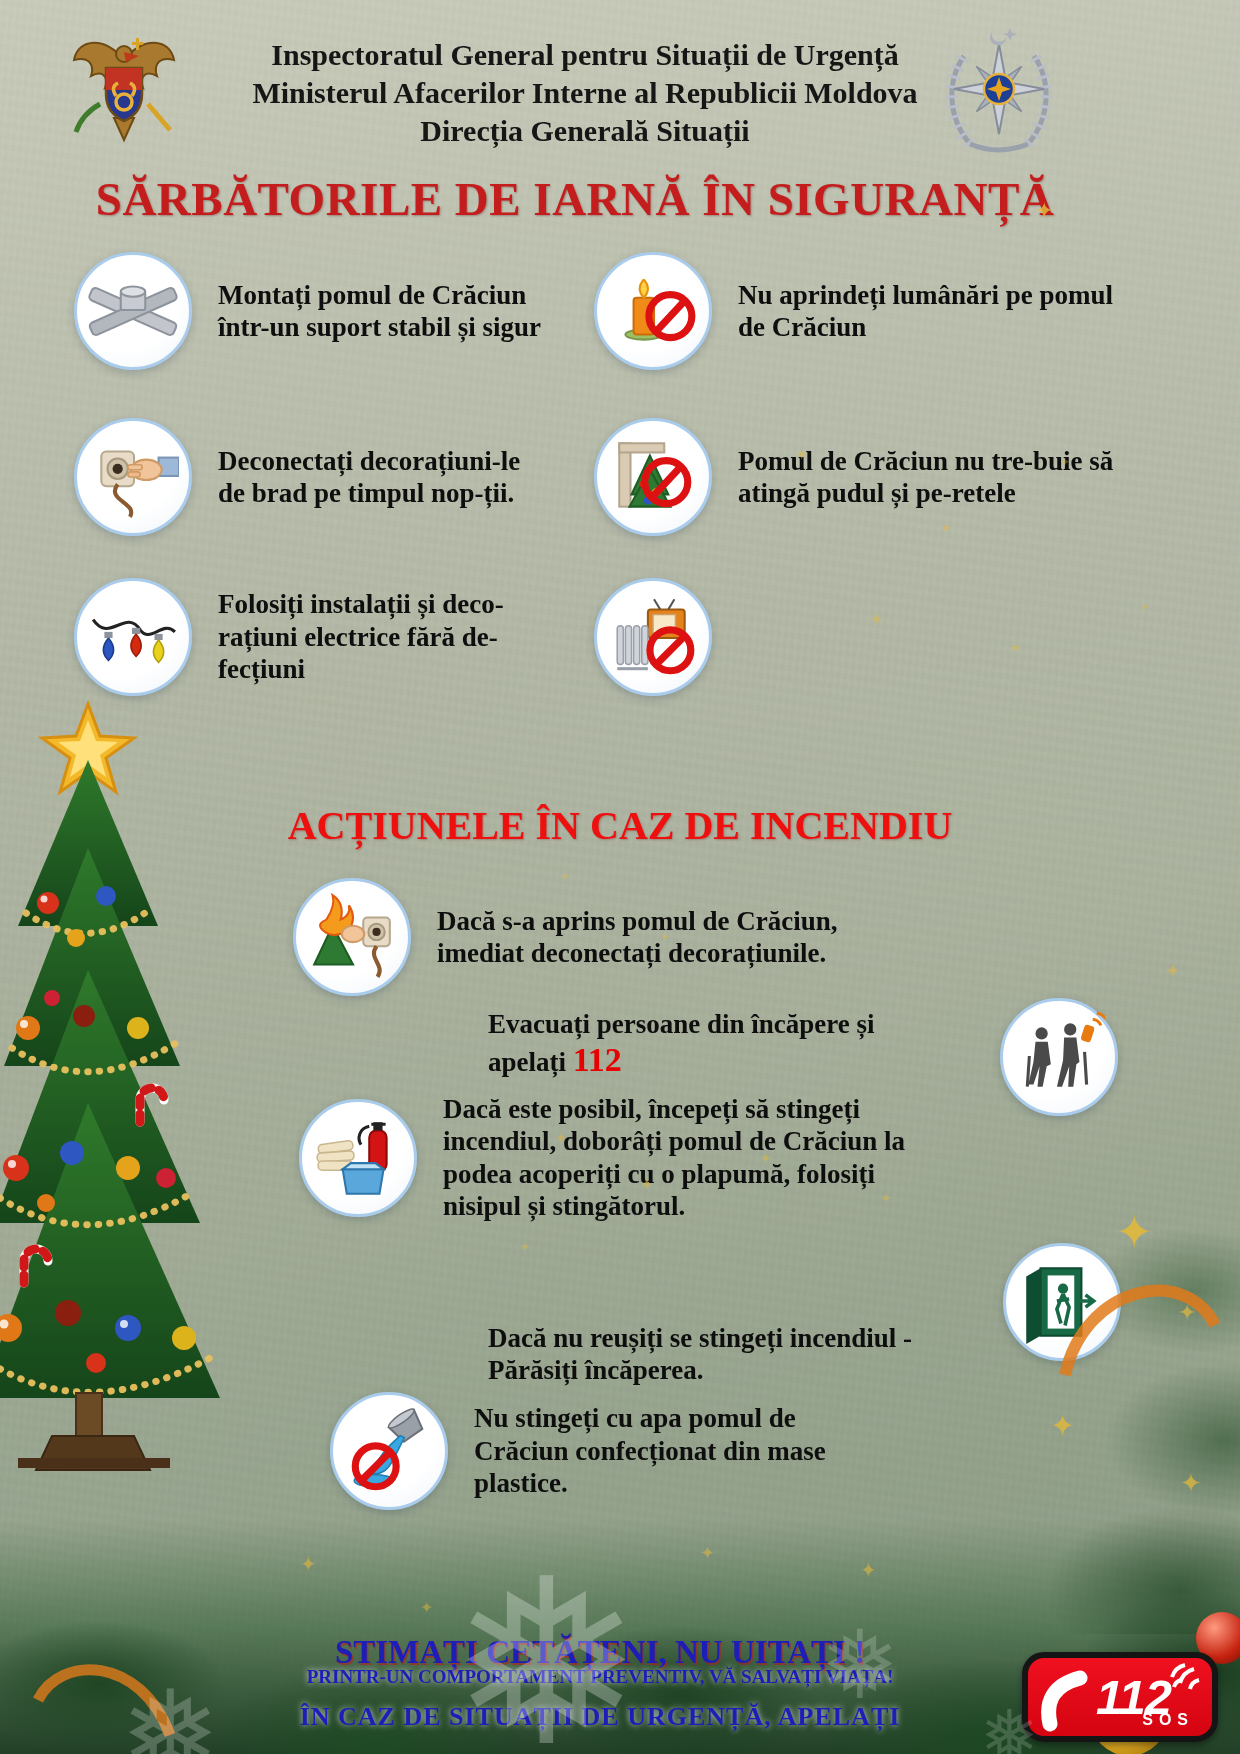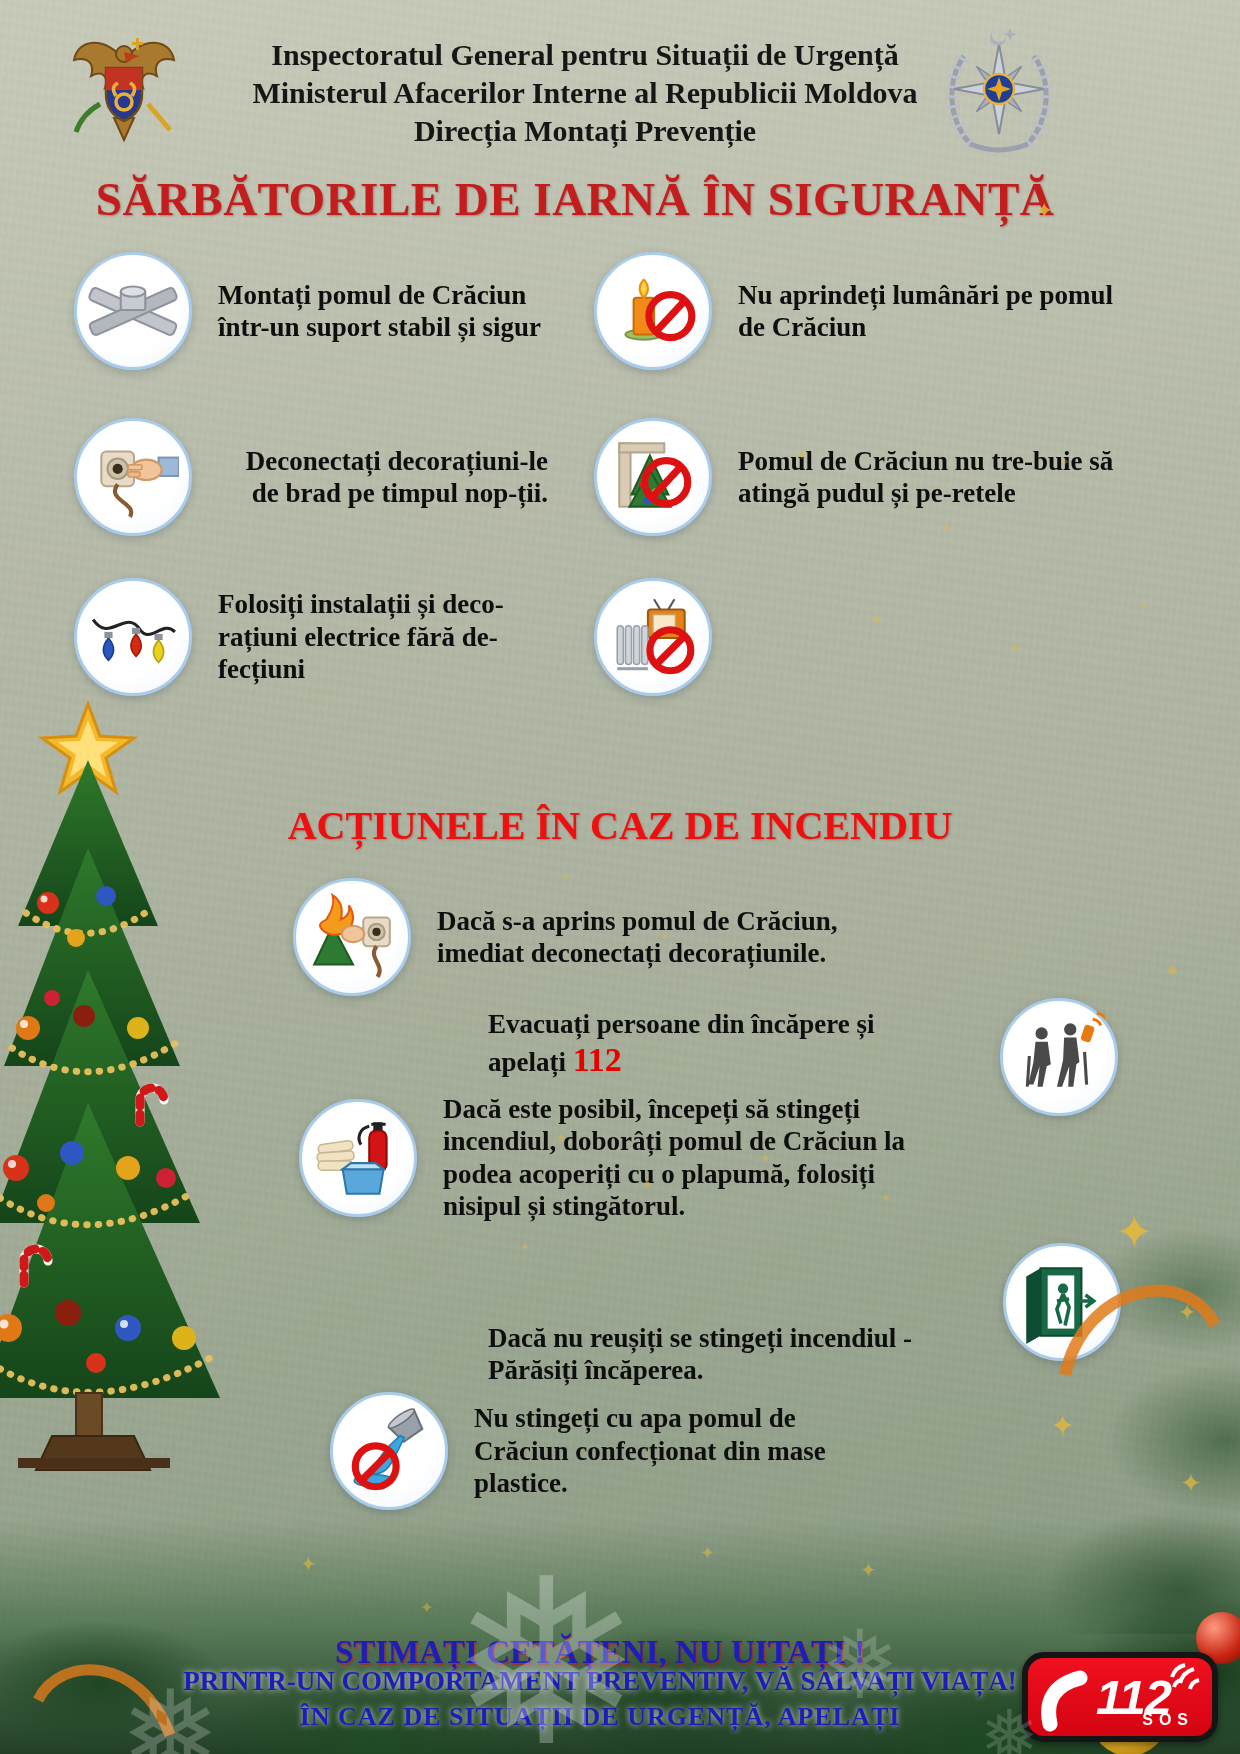--- a/index.html
+++ b/index.html
@@ -30,21 +30,21 @@
   .tip{ position:absolute; display:flex; gap:26px; align-items:center; }
   .circle{ width:118px; height:118px; border-radius:50%; flex:0 0 auto;
     background:radial-gradient(circle at 38% 32%, #ffffff 58%, #eef4f9 100%);
     border:3px solid #a9cbec; box-shadow:0 3px 8px rgba(40,60,80,.25);
     display:flex; align-items:center; justify-content:center; }
   .tip-text{ font-size:27px; font-weight:bold; color:#0e0e0e; line-height:1.2; }
   .red112{ color:#e60000; font-size:34px; font-weight:bold; }
   
   .footer-line{ position:absolute; left:140px; width:920px; text-align:center; font-weight:bold; color:#1d1db8; }
   .f1{ top:1634px; font-size:33px; text-shadow:1.5px 1.5px 0 rgba(195,20,20,.55); }
-  .f2{ top:1666px; font-size:27px; text-shadow:0 0 6px rgba(255,255,255,.8); }
+  .f2{ top:1666px; font-size:19px; text-shadow:0 0 6px rgba(255,255,255,.8); }
   .f3{ top:1702px; font-size:26px; letter-spacing:1px; text-shadow:0 0 6px rgba(255,255,255,.8); }
   .logo112{ position:absolute; left:1022px; top:1652px; width:196px; height:90px;
     background:linear-gradient(#f01020,#d40410); border:6px solid #151515; border-radius:22px;
     display:flex; align-items:center; box-shadow:0 3px 6px rgba(0,0,0,.4); }
   .logo112 .num{ font-family:"Liberation Sans","DejaVu Sans",sans-serif; font-style:italic;
     font-weight:bold; font-size:49px; color:#fff; margin-left:2px; letter-spacing:-1px; }
   .logo112 .sos{ position:absolute; right:18px; bottom:7px; font-family:"Liberation Sans",sans-serif;
     font-weight:bold; font-size:16px; color:#fff; letter-spacing:6px; }
   
   .greenery-bottom{ position:absolute; left:0; right:0; bottom:0; height:235px; pointer-events:none;
@@ -90,21 +90,21 @@
     <path d="M80,78 L102,104" stroke="#d8a428" stroke-width="5"></path>
     <path d="M38,42 h36 v26 q0,19 -18,27 q-18,-8 -18,-27 z" fill="#27388f" stroke="#6e4a14" stroke-width="2.5"></path>
     <path d="M38,42 h36 v22 h-36 z" fill="#c23324"></path>
     <circle cx="56" cy="76" r="8" fill="none" stroke="#e8b23a" stroke-width="3.5"></circle>
     <path d="M48,70 q-6,-9 2,-13 M64,70 q6,-9 -2,-13" fill="none" stroke="#e8b23a" stroke-width="3.5"></path>
   </svg>
 
   <div class="org-block">
     <div class="org-line">Inspectoratul General pentru Situații de Urgență</div>
     <div class="org-line">Ministerul Afacerilor Interne al Republicii Moldova</div>
-    <div class="org-line">Direcția Montați Prevenție</div>
+    <div class="org-line">Direcția Generală Situații</div>
   </div>
 
   <svg class="emblem" width="118" height="136" viewBox="0 0 118 136">
     <path d="M30,120 C8,94 6,58 24,32" fill="none" stroke="#9aa0ac" stroke-width="5"></path>
     <path d="M30,120 C8,94 6,58 24,32" fill="none" stroke="#b9bec8" stroke-width="12" stroke-dasharray="3 7"></path>
     <path d="M88,120 C110,94 112,58 94,32" fill="none" stroke="#9aa0ac" stroke-width="5"></path>
     <path d="M88,120 C110,94 112,58 94,32" fill="none" stroke="#b9bec8" stroke-width="12" stroke-dasharray="3 7"></path>
     <path d="M30,120 Q59,132 88,120" fill="none" stroke="#9aa0ac" stroke-width="5"></path>
     <polygon points="59,20 66,58 104,65 66,72 59,110 52,72 14,65 52,58" fill="#ccd1da" stroke="#868d9a" stroke-width="2"></polygon>
     <g transform="rotate(45 59 65)">
@@ -151,21 +151,21 @@
         <rect x="14" y="20" width="32" height="34" rx="5" fill="#e8dcc8" stroke="#b5a88e" stroke-width="2"></rect>
         <circle cx="30" cy="37" r="10" fill="#cfc2a8" stroke="#a89a7e" stroke-width="2"></circle>
         <circle cx="30" cy="37" r="5" fill="#3a2d1f"></circle>
         <path d="M30,52 C18,68 50,70 42,84" fill="none" stroke="#8a5a30" stroke-width="4"></path>
         <rect x="70" y="26" width="20" height="18" fill="#9db8d8" stroke="#7b95b5" stroke-width="2"></rect>
         <ellipse cx="58" cy="38" rx="15" ry="10" fill="#f2c49a" stroke="#cf9a66" stroke-width="2"></ellipse>
         <rect x="40" y="33" width="14" height="5" rx="2.5" fill="#f2c49a" stroke="#cf9a66" stroke-width="1.5"></rect>
         <rect x="40" y="40" width="12" height="5" rx="2.5" fill="#eeb98b" stroke="#cf9a66" stroke-width="1.5"></rect>
       </svg>
     </div>
-    <div class="tip-text" style="width:330px;text-align:right;">Deconectați decorațiuni-le de brad pe timpul nop-ții.</div>
+    <div class="tip-text" style="width:330px;">Deconectați decorațiuni-le de brad pe timpul nop-ții.</div>
   </div>
 
   <div class="tip" style="top:418px; left:594px;">
     <div class="circle">
       <svg width="92" height="92" viewBox="0 0 90 90">
         <rect x="12" y="12" width="11" height="62" fill="#d9cbb4" stroke="#b3a68c" stroke-width="2"></rect>
         <rect x="12" y="12" width="44" height="9" fill="#d9cbb4" stroke="#b3a68c" stroke-width="2"></rect>
         <polygon points="42,24 24,62 60,62" fill="#2f7a33" stroke="#1d5c22" stroke-width="2"></polygon>
         <polygon points="42,38 22,74 62,74" fill="#2f7a33" stroke="#1d5c22" stroke-width="2"></polygon>
         <circle cx="36" cy="52" r="4" fill="#d42a10"></circle>

